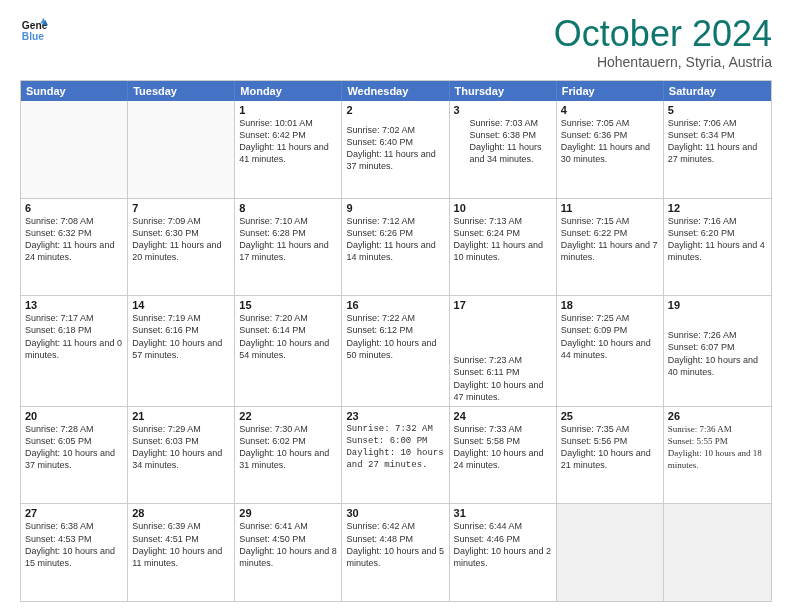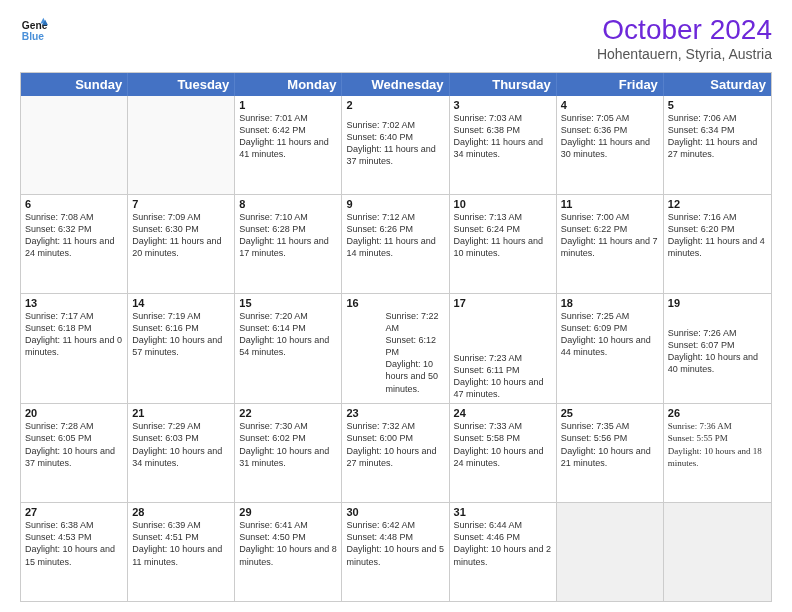--- a/index.html
+++ b/index.html
@@ -29,47 +29,47 @@
       gap: 4px;
     }
     .logo-icon {
       width: 28px;
       height: 28px;
     }
     .title-section {
       text-align: right;
     }
     .month-title {
-      font-size: 28px;
+      font-size: 36px;
       font-weight: 300;
-      color: #6d28d9;
+      color: #0f766e;
       line-height: 1;
     }
     .location {
       font-size: 14px;
       color: #555;
       margin-top: 2px;
     }
     .calendar {
       flex: 1;
       display: flex;
       flex-direction: column;
       border: 1px solid #ccc;
     }
     .cal-header {
       display: grid;
       grid-template-columns: repeat(7, 1fr);
       background: #4472c4;
     }
     .cal-header-cell {
       color: #fff;
-      font-size: 13px;
+      font-size: 11px;
       font-weight: bold;
       padding: 4px 5px;
-      text-align: right;
+      text-align: left;
       border-right: 1px solid #5580cc;
     }
     .cal-header-cell:last-child { border-right: none; }
     .cal-body {
       flex: 1;
       display: flex;
       flex-direction: column;
     }
     .cal-row {
       display: grid;
@@ -130,33 +130,33 @@
         <div class="cal-header-cell">Thursday</div>
         <div class="cal-header-cell">Friday</div>
         <div class="cal-header-cell">Saturday</div>
       </div>
     <div class="cal-body" id="cal-body">
         <div class="cal-row">
           <div class="cal-cell empty"></div>
           <div class="cal-cell empty"></div>
           <div class="cal-cell">
             <span class="day-num">1</span>
-            <div class="cell-text" style="white-space: pre-line;">Sunrise: 7:01 AM
+            <div class="cell-text" style="white-space: pre-line;">Sunrise: 10:01 AM
 Sunset: 6:42 PM
 Daylight: 11 hours and 41 minutes.</div>
           </div>
           <div class="cal-cell">
             <span class="day-num">2</span>
             <div class="cell-text" style="white-space: pre-line; margin-top: 8px;">Sunrise: 7:02 AM
 Sunset: 6:40 PM
 Daylight: 11 hours and 37 minutes.</div>
           </div>
           <div class="cal-cell">
             <span class="day-num">3</span>
-            <div class="cell-text" style="white-space: pre-line;">Sunrise: 7:03 AM
+            <div class="cell-text" style="white-space: pre-line; margin-left: 16px;">Sunrise: 7:03 AM
 Sunset: 6:38 PM
 Daylight: 11 hours and 34 minutes.</div>
           </div>
           <div class="cal-cell">
             <span class="day-num">4</span>
             <div class="cell-text" style="white-space: pre-line;">Sunrise: 7:05 AM
 Sunset: 6:36 PM
 Daylight: 11 hours and 30 minutes.</div>
           </div>
           <div class="cal-cell">
@@ -192,21 +192,21 @@
 Daylight: 11 hours and 14 minutes.</div>
           </div>
           <div class="cal-cell">
             <span class="day-num">10</span>
             <div class="cell-text" style="white-space: pre-line;">Sunrise: 7:13 AM
 Sunset: 6:24 PM
 Daylight: 11 hours and 10 minutes.</div>
           </div>
           <div class="cal-cell">
             <span class="day-num">11</span>
-            <div class="cell-text" style="white-space: pre-line;">Sunrise: 7:00 AM
+            <div class="cell-text" style="white-space: pre-line;">Sunrise: 7:15 AM
 Sunset: 6:22 PM
 Daylight: 11 hours and 7 minutes.</div>
           </div>
           <div class="cal-cell">
             <span class="day-num">12</span>
             <div class="cell-text" style="white-space: pre-line;">Sunrise: 7:16 AM
 Sunset: 6:20 PM
 Daylight: 11 hours and 4 minutes.</div>
           </div>
         </div>
@@ -224,21 +224,21 @@
 Daylight: 10 hours and 57 minutes.</div>
           </div>
           <div class="cal-cell">
             <span class="day-num">15</span>
             <div class="cell-text" style="white-space: pre-line;">Sunrise: 7:20 AM
 Sunset: 6:14 PM
 Daylight: 10 hours and 54 minutes.</div>
           </div>
           <div class="cal-cell">
             <span class="day-num">16</span>
-            <div class="cell-text" style="white-space: pre-line; margin-left: 39px;">Sunrise: 7:22 AM
+            <div class="cell-text" style="white-space: pre-line;">Sunrise: 7:22 AM
 Sunset: 6:12 PM
 Daylight: 10 hours and 50 minutes.</div>
           </div>
           <div class="cal-cell">
             <span class="day-num">17</span>
             <div class="cell-text" style="white-space: pre-line; margin-top: 43px;">Sunrise: 7:23 AM
 Sunset: 6:11 PM
 Daylight: 10 hours and 47 minutes.</div>
           </div>
           <div class="cal-cell">
@@ -268,21 +268,21 @@
 Daylight: 10 hours and 34 minutes.</div>
           </div>
           <div class="cal-cell">
             <span class="day-num">22</span>
             <div class="cell-text" style="white-space: pre-line;">Sunrise: 7:30 AM
 Sunset: 6:02 PM
 Daylight: 10 hours and 31 minutes.</div>
           </div>
           <div class="cal-cell">
             <span class="day-num">23</span>
-            <div class="cell-text" style="white-space: pre-line;">Sunrise: 7:32 AM
+            <div class="cell-text" style="white-space: pre-line; font-family: Liberation Mono, monospace;">Sunrise: 7:32 AM
 Sunset: 6:00 PM
 Daylight: 10 hours and 27 minutes.</div>
           </div>
           <div class="cal-cell">
             <span class="day-num">24</span>
             <div class="cell-text" style="white-space: pre-line;">Sunrise: 7:33 AM
 Sunset: 5:58 PM
 Daylight: 10 hours and 24 minutes.</div>
           </div>
           <div class="cal-cell">

